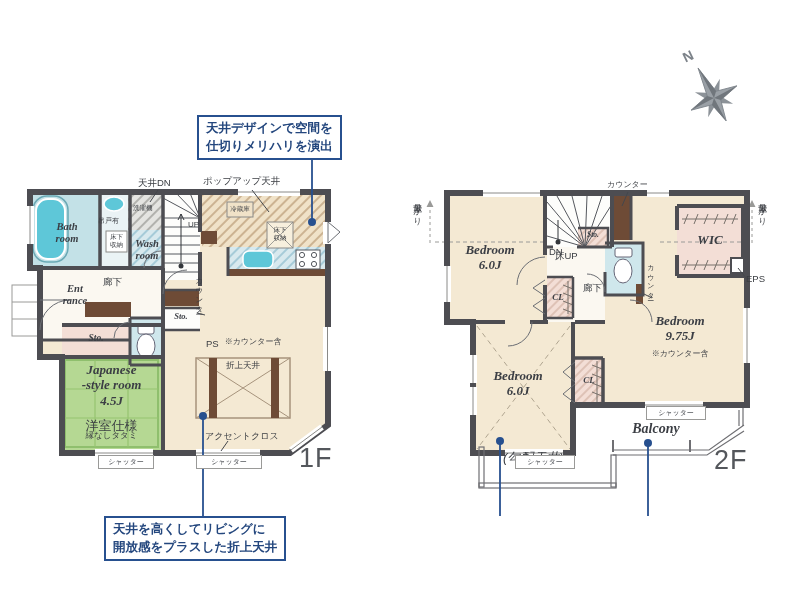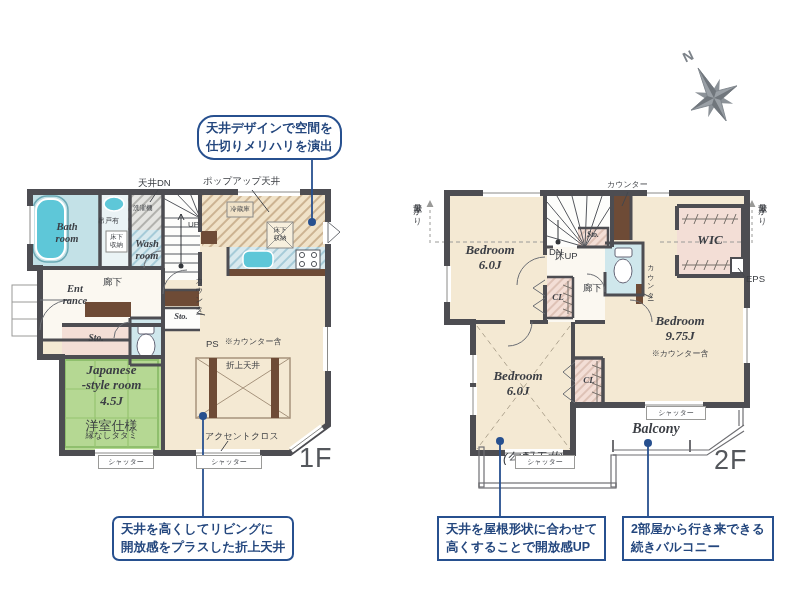--- a/index.html
+++ b/index.html
@@ -328,22 +328,18 @@
 6.0J</div>
 <div class="lb rm" style="left:575px;top:375px;width:28px;font-size:9px;">CL</div>
 <div class="lb" style="left:503px;top:450px;font-size:13px;font-style:italic;">(勾配天井)</div>
 <div class="lb rm" style="left:625px;top:421px;width:62px;font-size:14px;">Balcony</div>
 <div class="shbox" style="left:515px;top:455px;width:58px;">シャッター</div>
 <div class="shbox" style="left:646px;top:406px;width:58px;">シャッター</div>
 <div class="lb flr" style="left:714px;top:445px;">2F</div>
 
 <div class="lb" style="left:683px;top:48px;font-size:14px;font-weight:bold;color:#7d838a;transform:rotate(-25deg);">N</div>
 
-<div class="co" style="left:197px;top:115px;border-radius:17px;">天井デザインで空間を
+<div class="co" style="left:197px;top:115px;">天井デザインで空間を
 仕切りメリハリを演出</div>
-<div class="co" style="left:112px;top:516px;border-radius:7px;">天井を高くしてリビングに
+<div class="co" style="left:104px;top:516px;">天井を高くしてリビングに
 開放感をプラスした折上天井</div>
-<div class="co" style="left:437px;top:516px;">天井を屋根形状に合わせて
-高くすることで開放感UP</div>
-<div class="co" style="left:622px;top:516px;">2部屋から行き来できる
-続きバルコニー</div>
 
 </div>
 
 </body></html>

